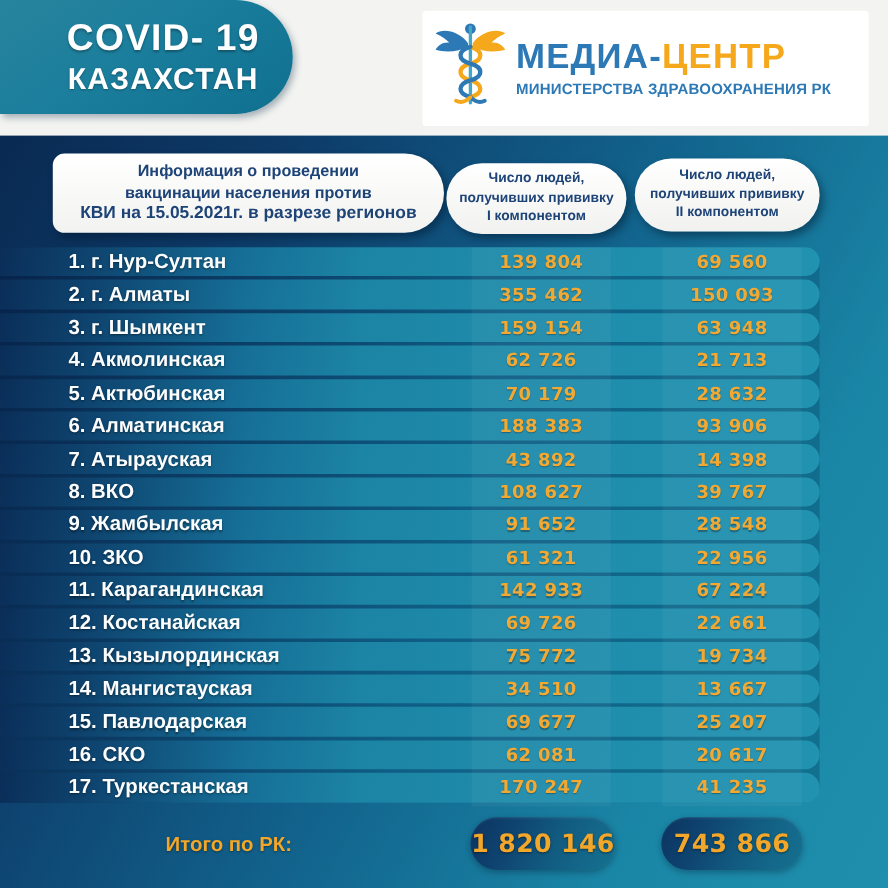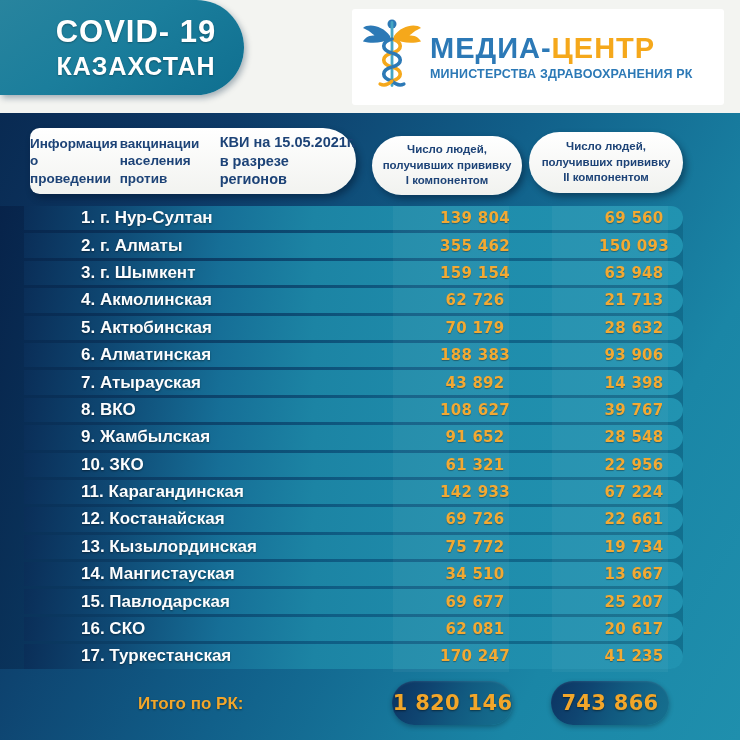--- a/index.html
+++ b/index.html
@@ -40,25 +40,25 @@
   .logo-title .orange { color:#f5a81b; }
   .logo-sub { font-size:12.5px; font-weight:700; color:#2c79b6; letter-spacing:.2px; margin-top:4px; }
 
   
   .body {
     position:absolute; left:0; top:113px; width:740px; height:627px;
     background:linear-gradient(118deg,#092a52 0%,#0d3a67 22%,#11608a 50%,#1a86a6 78%,#1f8fad 100%);
   }
 
   .info-card {
-    position:absolute; left:30px; top:15px; width:326px; height:66px;
+    position:absolute; left:44px; top:15px; width:326px; height:66px;
     background:linear-gradient(180deg,#ffffff 0%,#f2f3f0 100%);
     border-radius:10px 34px 34px 10px;
     box-shadow:3px 4px 7px rgba(3,18,40,.45);
-    display:flex; justify-content:center; align-items:center;
+    display:flex; flex-direction:column; justify-content:center; align-items:center;
   }
   .info-card .il { color:#1d4377; font-weight:700; font-size:13.5px; line-height:1.3; }
   .info-card .il3 { font-size:14.5px; }
 
   .col-header {
     position:absolute; background:linear-gradient(180deg,#ffffff 0%,#f1f2ef 100%);
     border-radius:32px; box-shadow:3px 4px 7px rgba(3,18,40,.45);
     display:flex; flex-direction:column; justify-content:center; align-items:center;
     text-align:center;
   }
@@ -69,21 +69,20 @@
   
   .rows {
     position:absolute; left:0; top:93px; width:683px;
     background:linear-gradient(105deg,#07234a 0%,#0b3b63 25%,#0f5e85 55%,#12718f 100%);
     border-radius:0 14px 14px 0;
     display:flex; flex-direction:column; gap:3px;
   }
   .row {
     position:relative; height:24.4px; border-radius:0 13px 13px 0;
     background:linear-gradient(100deg,#0a2e58 0%,#0f4a75 14%,#166f97 30%,#1c84a4 44%,#1f8cab 65%,#2193b1 100%);
-    margin-left:24px;
   }
   .row .region {
     position:absolute; left:57px; top:50%; transform:translateY(-50%);
     color:#fcfdfe; font-weight:700; font-size:17px; white-space:nowrap;
     text-shadow:0 1px 2px rgba(0,0,0,.45);
   }
   .row .num { 
     position:absolute; top:50%; transform:translateY(-50%);
     width:112px; text-align:center;
     color:#f2a62a; font-weight:700; font-size:15px;

